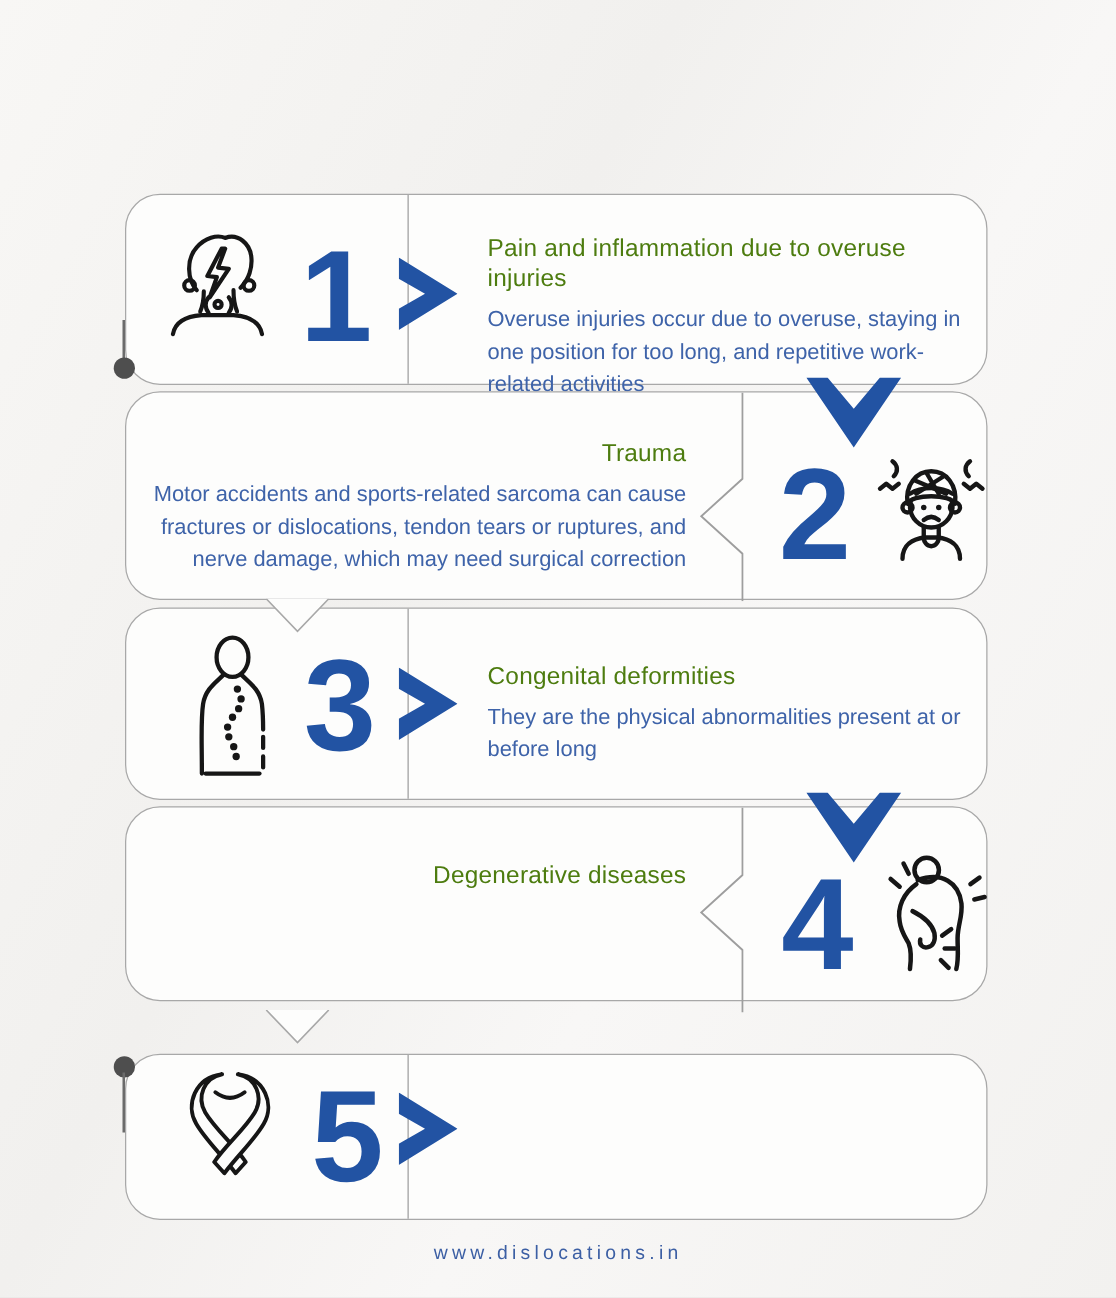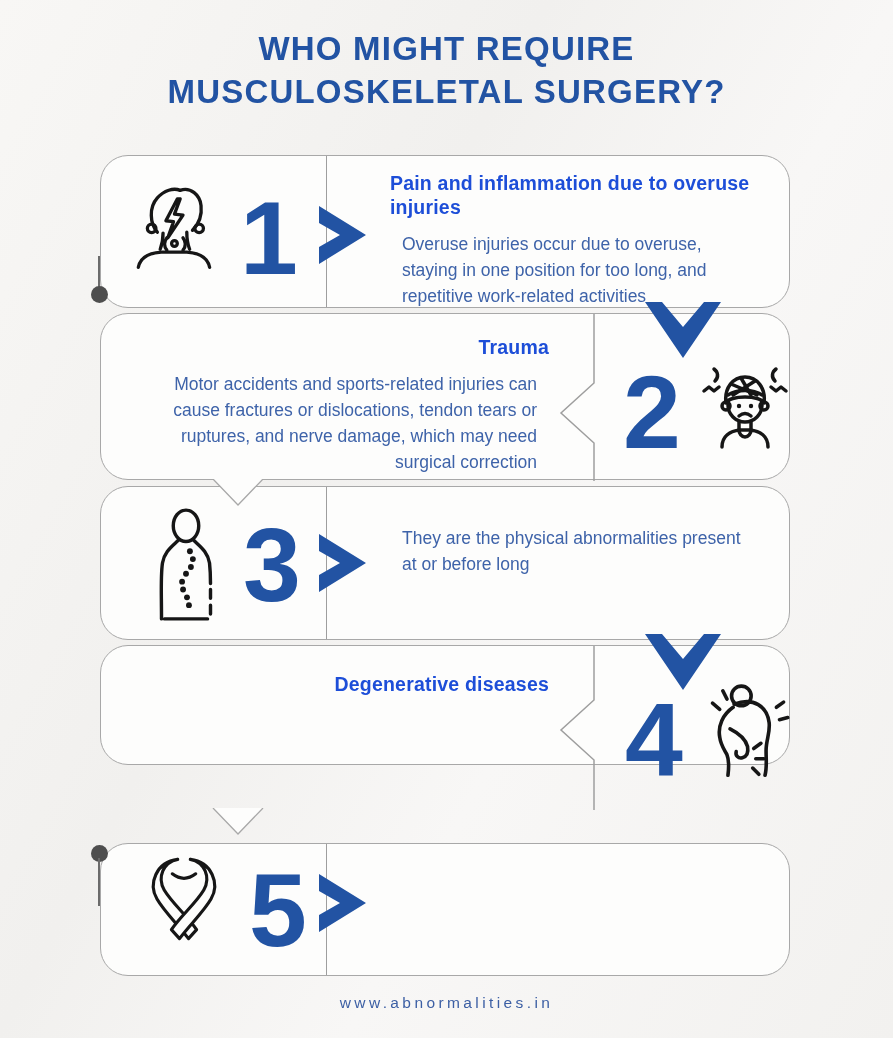--- a/index.html
+++ b/index.html
@@ -12,21 +12,21 @@
     position:absolute;top:27px;left:0;right:0;text-align:center;
     color:#2253a3;font-weight:700;font-size:33px;line-height:43px;letter-spacing:1.2px;
   }
   .bubble{
     position:absolute;left:100px;width:690px;background:#fdfdfc;
     border:1px solid #a8a8a8;border-radius:28px;box-sizing:border-box;
   }
   #b1{top:155px;height:153px;}
   #b2{top:313px;height:167px;}
   #b3{top:486px;height:154px;}
-  #b4{top:645px;height:120px;}
+  #b4{top:645px;height:156px;}
   #b5{top:843px;height:133px;}
   .divider{position:absolute;top:0;bottom:0;left:225px;width:1px;background:#9e9e9e;}
   .notch-divider{position:absolute;left:454px;top:0;width:40px;}
   .num{
     position:absolute;color:#2253a3;font-weight:700;font-size:104px;line-height:1;
     text-align:center;
   }
   .n1{left:112px;top:30px;width:112px;}
   .n2{left:496px;top:46px;width:110px;}
   .n3{left:116px;top:26px;width:110px;}
@@ -34,22 +34,22 @@
   .n5{left:122px;top:14px;width:110px;}
   .rchev{position:absolute;left:218px;}
   .rchev.c1{top:50px;} .rchev.c3{top:47px;} .rchev.c5{top:30px;}
   .text-left{position:absolute;left:289px;right:20px;}
   .text-right{position:absolute;left:16px;width:432px;text-align:right;}
   #b1 .text-left{top:15px;}
   #b3 .text-left{top:26px;}
   #b5 .text-left{top:9px;}
   #b2 .text-right{top:21px;}
   #b4 .text-right{top:26px;}
-  .heading{font-weight:700;font-size:19.5px;line-height:24px;color:#1d4ed8;margin:0 0 7px 0;letter-spacing:.2px;}
-  .body{font-size:17.5px;line-height:26px;color:#3e63a9;margin:12px;}
+  .heading{font-weight:400;font-size:19.5px;line-height:24px;color:#4d7c0f;margin:16px 0 7px 0;letter-spacing:.2px;}
+  .body{font-size:17.5px;line-height:26px;color:#3e63a9;margin:0;}
   .icon{position:absolute;}
   #b1 .icon{left:25px;top:22px;}
   #b2 .icon{left:594px;top:34px;}
   #b3 .icon{left:36px;top:18px;}
   #b4 .icon{left:594px;top:30px;}
   #b5 .icon{left:38px;top:4px;}
   .vchev{position:absolute;}
   .vchev.v1{left:645px;top:302px;}
   .vchev.v2{left:645px;top:634px;}
   .tail{position:absolute;left:207px;}
@@ -67,24 +67,20 @@
   }
   .ic path,.ic circle,.ic ellipse{stroke:#161616;stroke-width:3.5;fill:none;stroke-linecap:round;stroke-linejoin:round;}
   .ic .fillwhite{fill:#fdfdfc;}
   .ic .filldark{fill:#161616;stroke:none;}
 </style>
 </head>
 <body>
 
 <div class="stage">
 
-  <div class="title">
-    <div>WHO MIGHT REQUIRE</div>
-    <div>MUSCULOSKELETAL SURGERY?</div>
-  </div>
 
   <div class="bubble" id="b1">
     <span class="icon">
       <svg class="ic" width="95" height="95" viewBox="0 0 100 100">
         <path d="M33,57 C25,48 24,31 33,21 C40,13 50,10 57,13 C68,9 78,18 79,29 C80,38 77,48 70,55"></path>
         <circle cx="27" cy="53" r="4.5"></circle>
           <circle cx="77" cy="53" r="4.5"></circle>
         <path d="M39,58 C39,65 38,70 36,75"></path>
           <path d="M64,57 C64,65 65,70 67,75"></path>
         <circle cx="51" cy="69" r="3"></circle>
@@ -103,21 +99,21 @@
     </span>
     <div class="text-left">
       <p class="heading">Pain and inflammation due to overuse injuries</p>
       <p class="body">Overuse injuries occur due to overuse, staying in one position for too long, and repetitive work-related activities</p>
     </div>
   </div>
 
   <div class="bubble" id="b2">
     <div class="text-right">
       <p class="heading">Trauma</p>
-      <p class="body">Motor accidents and sports-related injuries can cause fractures or dislocations, tendon tears or ruptures, and nerve damage, which may need surgical correction</p>
+      <p class="body">Motor accidents and sports-related sarcoma can cause fractures or dislocations, tendon tears or ruptures, and nerve damage, which may need surgical correction</p>
     </div>
     <span class="notch-divider">
       <svg width="40" height="167" viewBox="0 0 40 167">
           <path d="M39,0 V69 L6,99 L39,129 V167" fill="none" stroke="#9e9e9e" stroke-width="1.5"></path>
         </svg>
     </span>
     <div class="num n2">2</div>
     <span class="icon">
       <svg class="ic" width="100" height="106" viewBox="0 0 100 100">
         <circle cx="50" cy="54" r="17" stroke-width="3.2"></circle>
@@ -162,20 +158,21 @@
       </svg>
     </span>
     <div class="num n3">3</div>
     <div class="divider"></div>
     <span class="rchev c3">
       <svg width="47" height="58" viewBox="0 0 47 58">
           <path d="M0,0 L47,29 L0,58 L0,41 L21,29 L0,17 Z" fill="#2253a3"></path>
         </svg>
     </span>
     <div class="text-left">
+      <p class="heading">Congenital deformities</p>
       <p class="body">They are the physical abnormalities present at or before long</p>
     </div>
   </div>
 
   <div class="bubble" id="b4">
     <div class="text-right">
       <p class="heading">Degenerative diseases</p>
     </div>
     <span class="notch-divider">
       <svg width="40" height="164" viewBox="0 0 40 164">
@@ -237,15 +234,15 @@
     <svg width="76" height="58" viewBox="0 0 76 58">
         <path d="M0,0 H17 L38,25 L59,0 H76 L38,56 Z" fill="#2253a3"></path>
       </svg>
   </span>
 
   <div class="pin-line pl1"></div>
   <div class="pin-dot pd1"></div>
   <div class="pin-dot pd2"></div>
   <div class="pin-line pl2"></div>
 
-  <div class="footer">www.abnormalities.in</div>
+  <div class="footer">www.dislocations.in</div>
 
 </div>
 
 </body></html>

